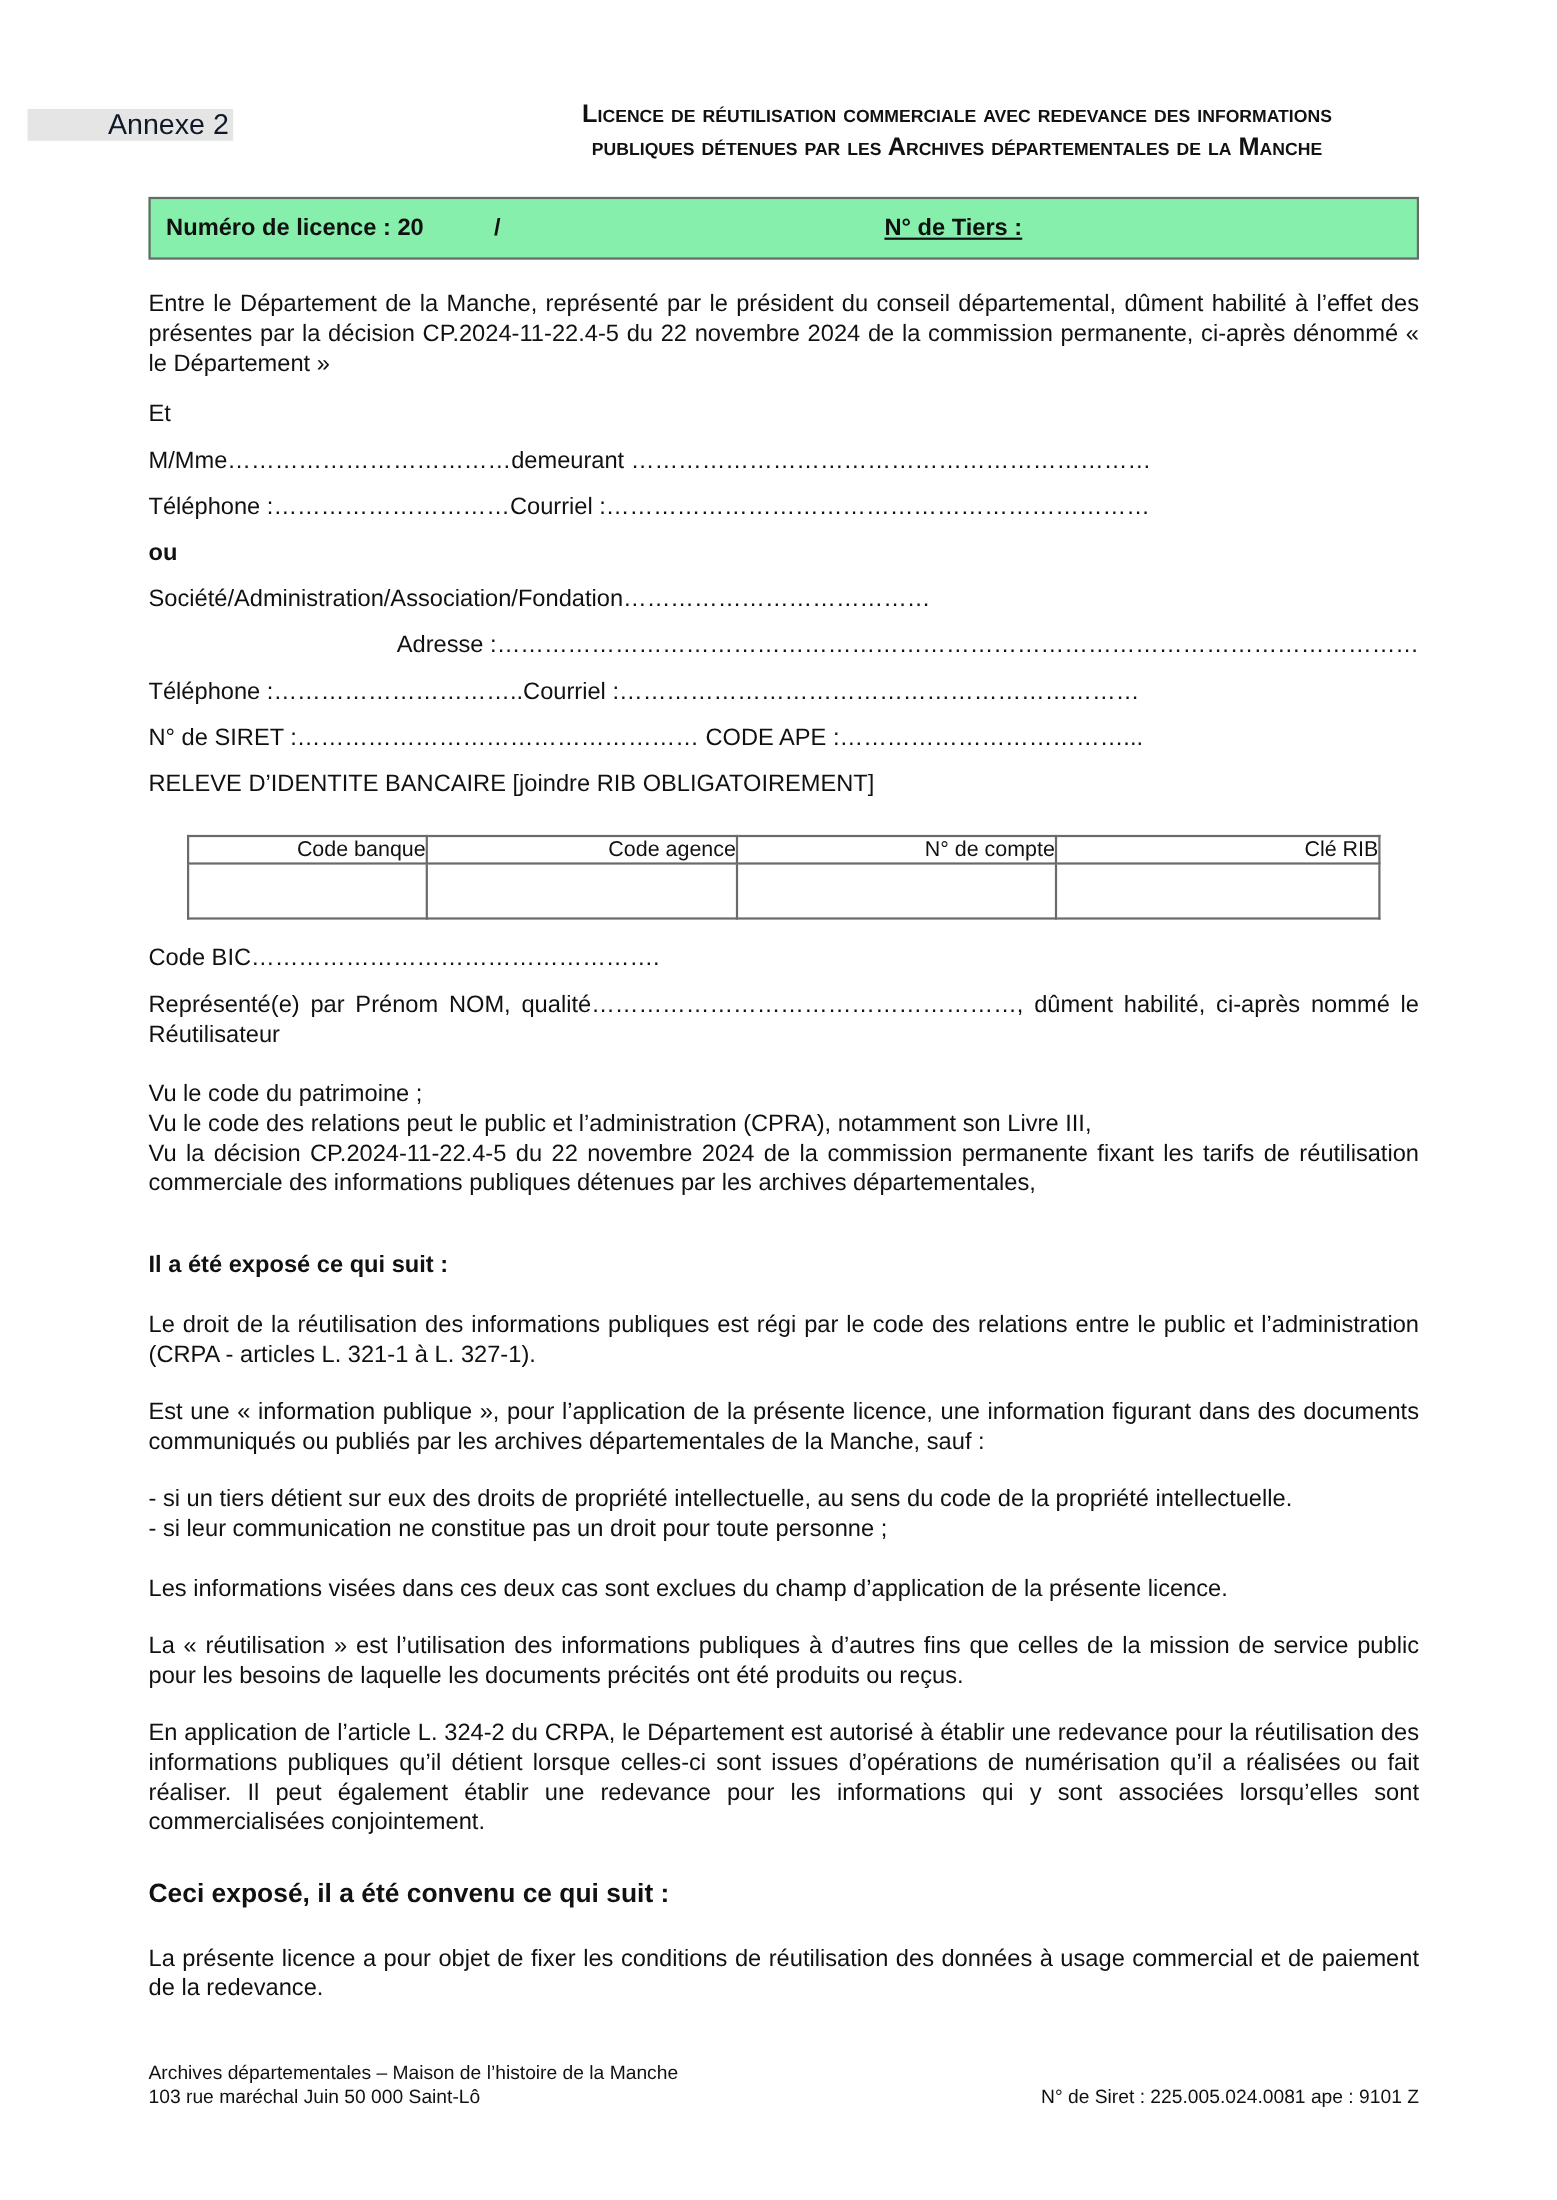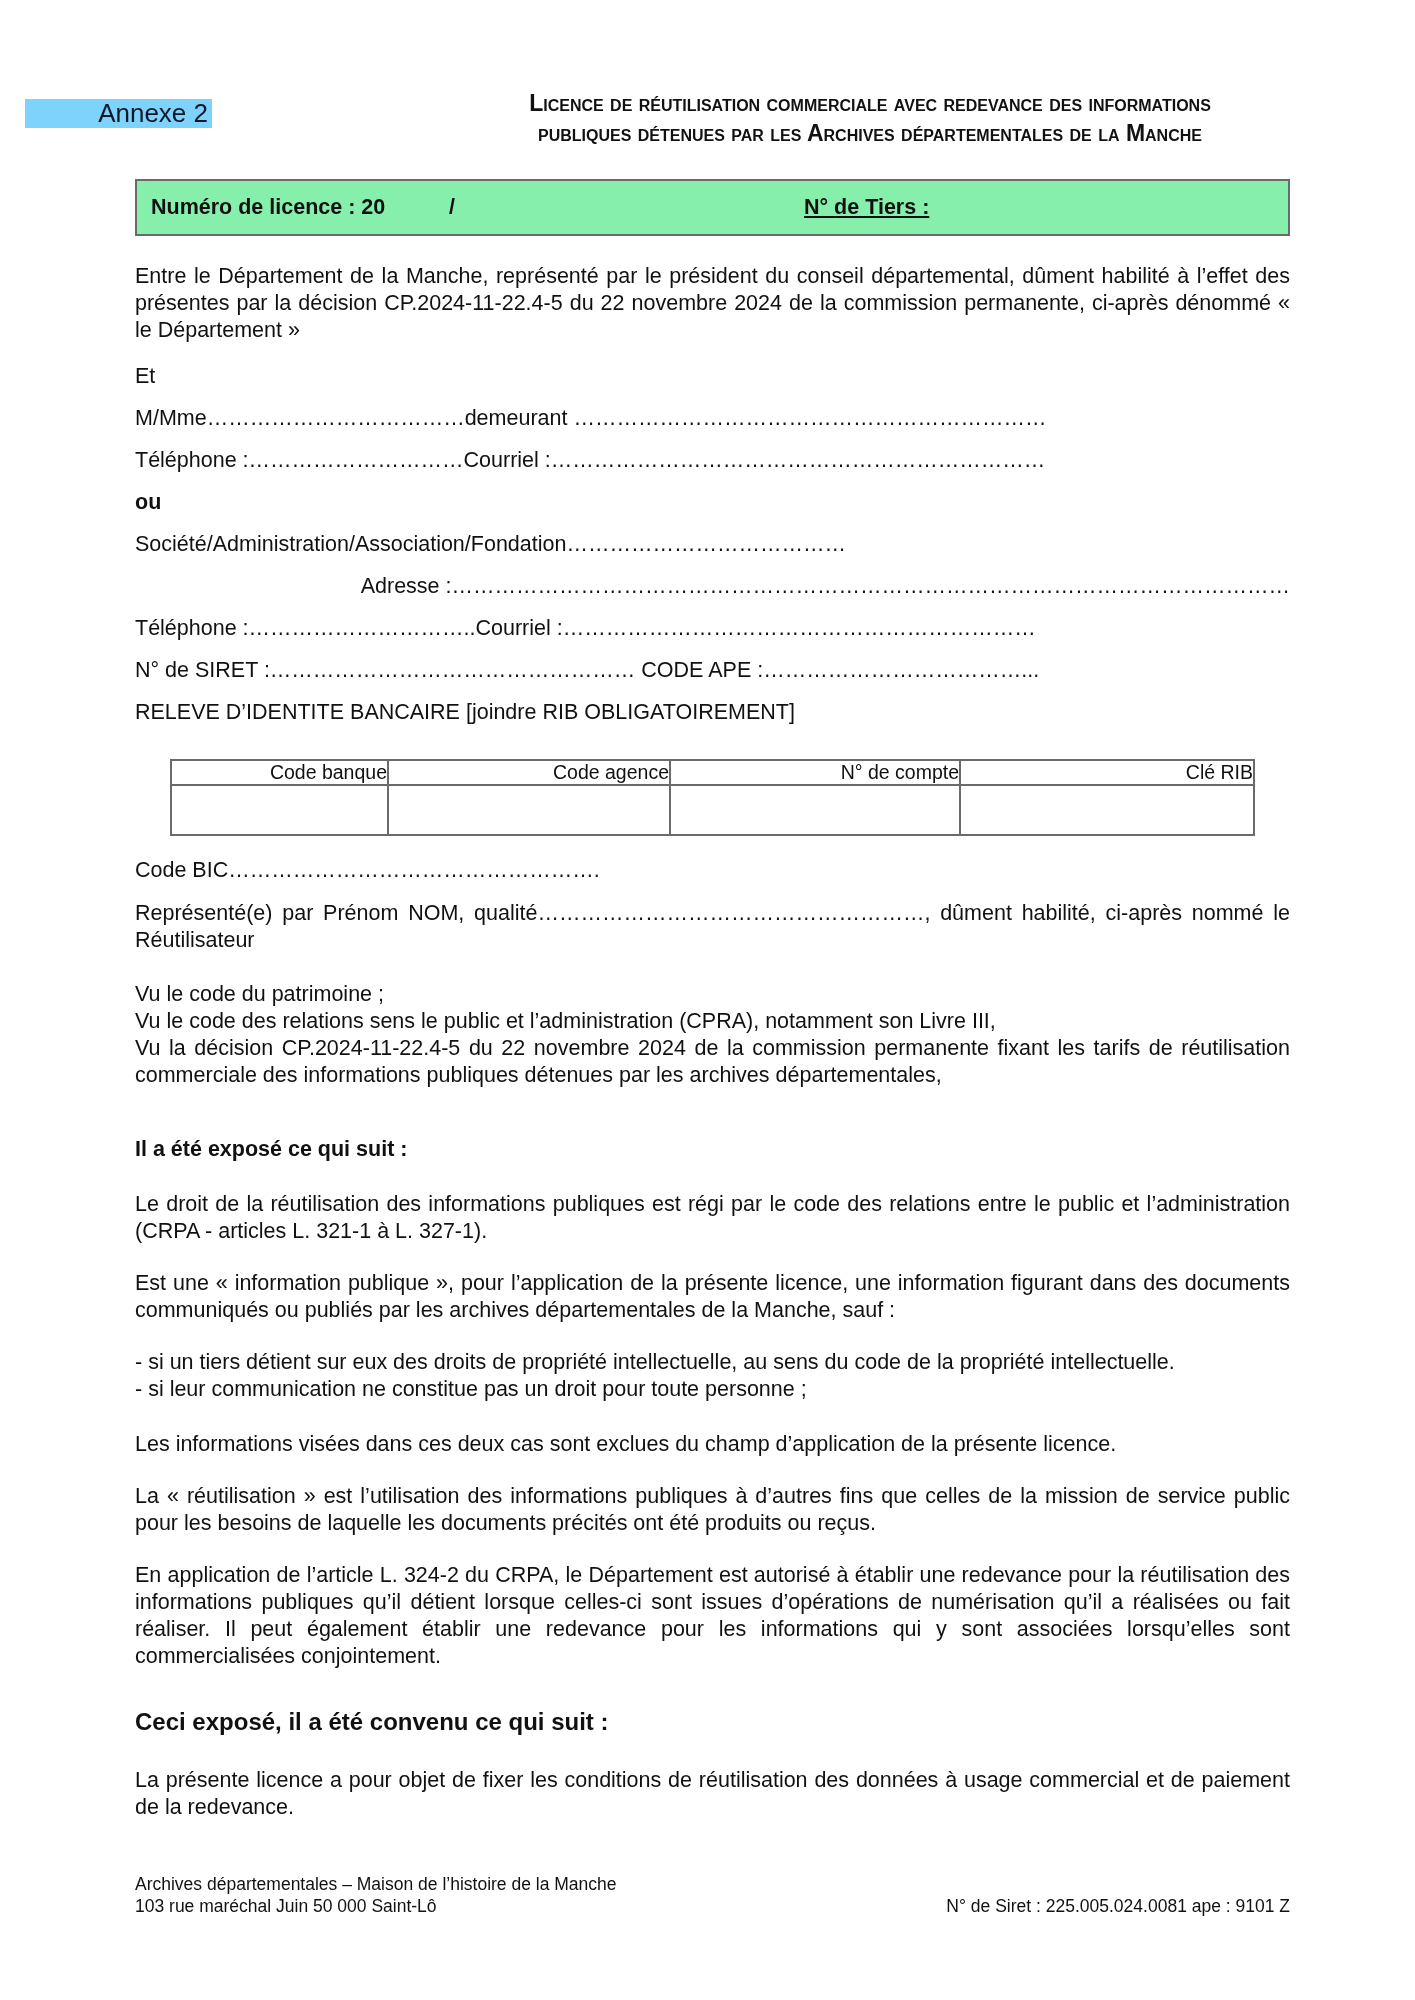--- a/index.html
+++ b/index.html
@@ -3,21 +3,21 @@
   <meta charset="utf-8">
   <style>
     html, body { margin: 0; padding: 0; background: #ffffff; }
     body {
       width: 1415px; height: 2000px; position: relative; overflow: hidden;
       font-family: "Liberation Sans", sans-serif; color: #111111;
     }
     .abs { position: absolute; }
     .annexe {
       left: 25px; top: 99px; width: 187px; height: 29px;
-      background: #7dd3fc; text-align: right; box-sizing: border-box;
+      background: #e5e5e5; text-align: right; box-sizing: border-box;
       padding-right: 4px; font-size: 26px; line-height: 29px; color: #101828;
     }
     .title {
       left: 300px; top: 88px; width: 1140px; text-align: center;
       font-weight: bold; font-variant: small-caps; font-size: 23px; line-height: 30px;
       letter-spacing: 0px;
     }
     .title div { white-space: nowrap; }
     .licbox {
       left: 135px; top: 179px; width: 1155px; height: 57px; box-sizing: border-box;
@@ -84,21 +84,21 @@
       <td></td>
     </tr>
   </tbody>
 </table>
 
 <div class="abs txt nowrap" style="top:857px;">Code BIC…………………………………………….</div>
 <div class="abs txt just" style="top:900px;">Représenté(e) par Prénom NOM, qualité………………………………………………, dûment habilité, ci-après nommé le Réutilisateur</div>
 
 <div class="abs txt" style="top:981px;">
   <div class="nowrap">Vu le code du patrimoine ;</div>
-  <div class="nowrap">Vu le code des relations sens le public et l’administration (CPRA), notamment son Livre III,</div>
+  <div class="nowrap">Vu le code des relations peut le public et l’administration (CPRA), notamment son Livre III,</div>
   <div class="just">Vu la décision CP.2024-11-22.4-5 du 22 novembre 2024 de la commission permanente fixant les tarifs de réutilisation commerciale des informations publiques détenues par les archives départementales,</div>
 </div>
 
 <div class="abs txt bold" style="top:1136px;">Il a été exposé ce qui suit :</div>
 
 <div class="abs txt just" style="top:1191px;">Le droit de la réutilisation des informations publiques est régi par le code des relations entre le public et l’administration (CRPA - articles L. 321-1 à L. 327-1).</div>
 <div class="abs txt just" style="top:1270px;">Est une « information publique », pour l’application de la présente licence, une information figurant dans des documents communiqués ou publiés par les archives départementales de la Manche, sauf :</div>
 <div class="abs txt" style="top:1349px;">
   <div class="nowrap">- si un tiers détient sur eux des droits de propriété intellectuelle, au sens du code de la propriété intellectuelle.</div>
   <div class="nowrap">- si leur communication ne constitue pas un droit pour toute personne ;</div>

